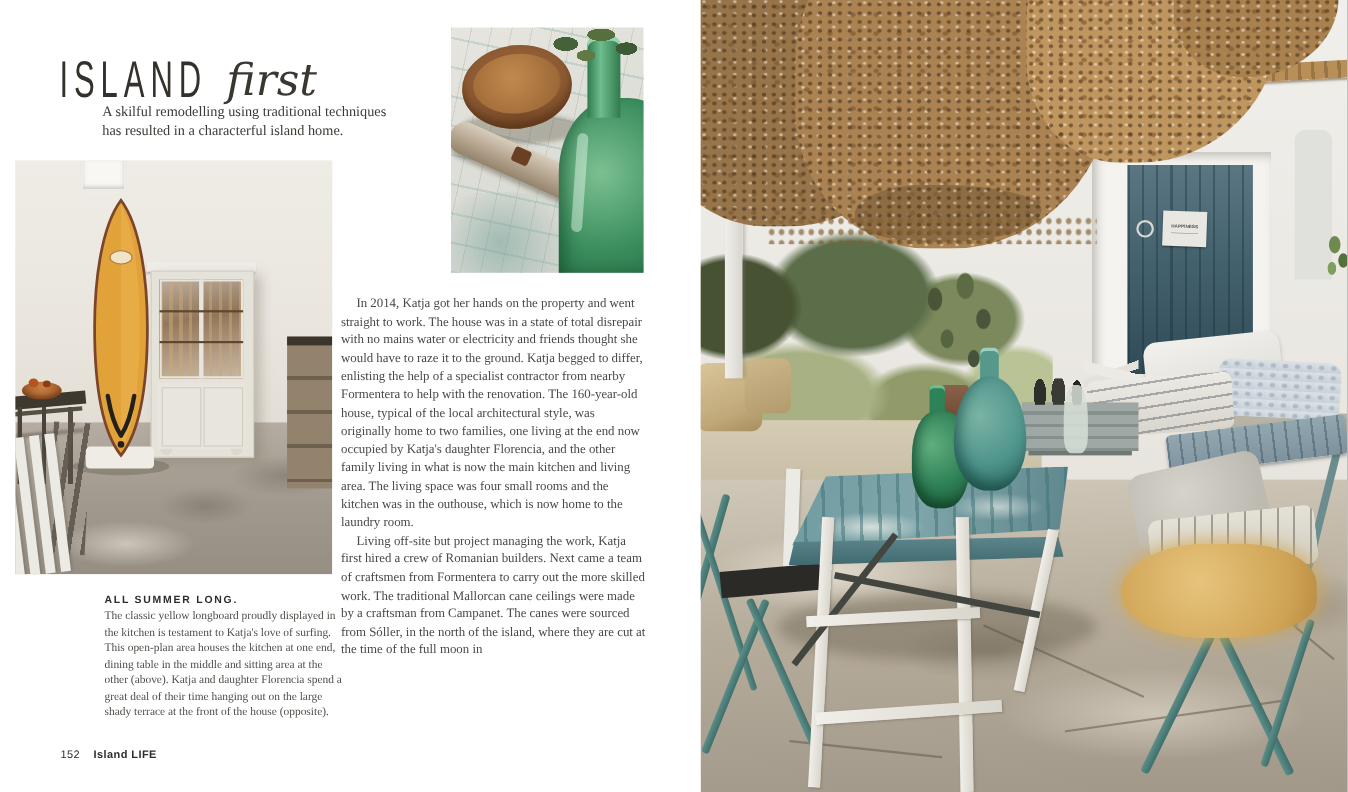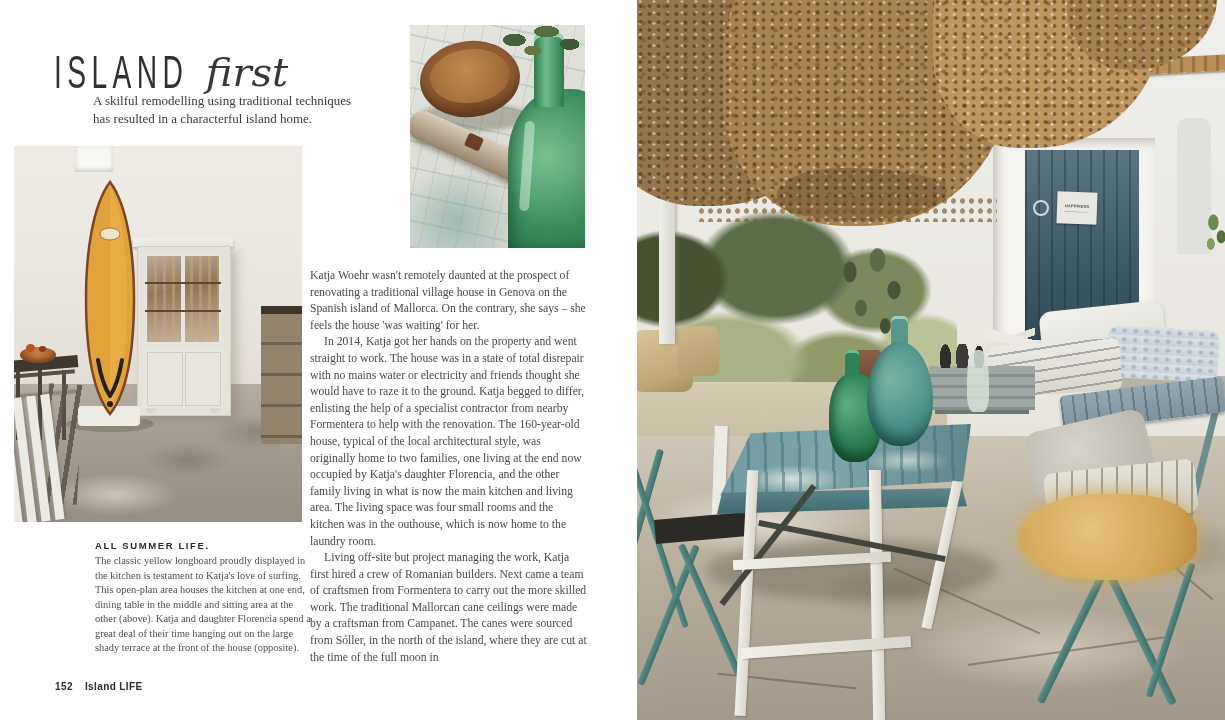--- a/index.html
+++ b/index.html
@@ -16,21 +16,21 @@
             line-height:17.5px;color:#3d3a35;}
   .body-col{position:absolute;left:310px;top:268px;width:278px;color:#4c4845;}
   .body-col p{margin:0;font-size:11.7px;line-height:16.6px;}
   .body-col p.ind{text-indent:14px;}
   .caption{position:absolute;left:95px;top:540px;width:216px;color:#514e49;}
   .caption-head{font-family:"Liberation Sans",sans-serif;font-size:9.5px;font-weight:bold;
                 letter-spacing:1.6px;color:#2e2c29;margin-bottom:3px;}
   .caption-body{font-size:10.4px;line-height:14.5px;}
   .page-footer{position:absolute;left:55px;top:681px;font-family:"Liberation Sans",sans-serif;
                font-size:10px;color:#2e2c29;letter-spacing:.4px;}
-  .page-footer .folio{margin-right:12px;font-weight:bold;text-align:right;}
+  .page-footer .folio{margin-right:12px;font-weight:normal;text-align:right;}
   .page-footer .running-head{font-weight:bold;}
   
   .abs{position:absolute;}
   figure{margin:0;}
   
   .lp-photo{position:absolute;left:14px;top:146px;width:288px;height:376px;overflow:hidden;
             background:#ebe7e0;}
   .lp-wall{left:0;top:0;width:100%;height:240px;
       background:linear-gradient(180deg,#efece6 0%,#eae6df 60%,#e3ded5 100%);}
   .lp-window{left:58px;top:0;width:38px;height:26px;background:#f8f7f4;
@@ -344,27 +344,26 @@
       <div class="abs mp-bowl-inner"></div>
       <div class="abs mp-wood"></div>
       <div class="abs mp-knot"></div>
       <div class="abs mp-bottle"></div>
       <div class="abs mp-bottle-neck"></div>
       <div class="abs mp-gloss"></div>
       <div class="abs mp-leaves"></div>
     </figure>
 
     <div class="body-col">
-      <p>Katja Woehr wasn't remotely daunted at the prospect of renovating a traditional village house in Genova on the Spanish island of Mallorca. On the contrary, she says – she feels the house 'was waiting' for her.</p>
       <p class="ind">In 2014, Katja got her hands on the property and went straight to work. The house was in a state of total disrepair with no mains water or electricity and friends thought she would have to raze it to the ground. Katja begged to differ, enlisting the help of a specialist contractor from nearby Formentera to help with the renovation. The 160-year-old house, typical of the local architectural style, was originally home to two families, one living at the end now occupied by Katja's daughter Florencia, and the other family living in what is now the main kitchen and living area. The living space was four small rooms and the kitchen was in the outhouse, which is now home to the laundry room.</p>
       <p class="ind">Living off-site but project managing the work, Katja first hired a crew of Romanian builders. Next came a team of craftsmen from Formentera to carry out the more skilled work. The traditional Mallorcan cane ceilings were made by a craftsman from Campanet. The canes were sourced from Sóller, in the north of the island, where they are cut at the time of the full moon in</p>
     </div>
 
     <div class="caption">
-      <div class="caption-head">ALL SUMMER LIFE.</div>
+      <div class="caption-head">ALL SUMMER LONG.</div>
       <div class="caption-body">The classic yellow longboard proudly displayed in the kitchen is testament to Katja's love of surfing. This open-plan area houses the kitchen at one end, dining table in the middle and sitting area at the other (above). Katja and daughter Florencia spend a great deal of their time hanging out on the large shady terrace at the front of the house (opposite).</div>
     </div>
 
     <footer class="page-footer">
       <span class="folio">152</span><span class="running-head">Island LIFE</span>
     </footer>
   </section>
 
   <section class="rp">
     <div class="abs rp-niche"></div>

